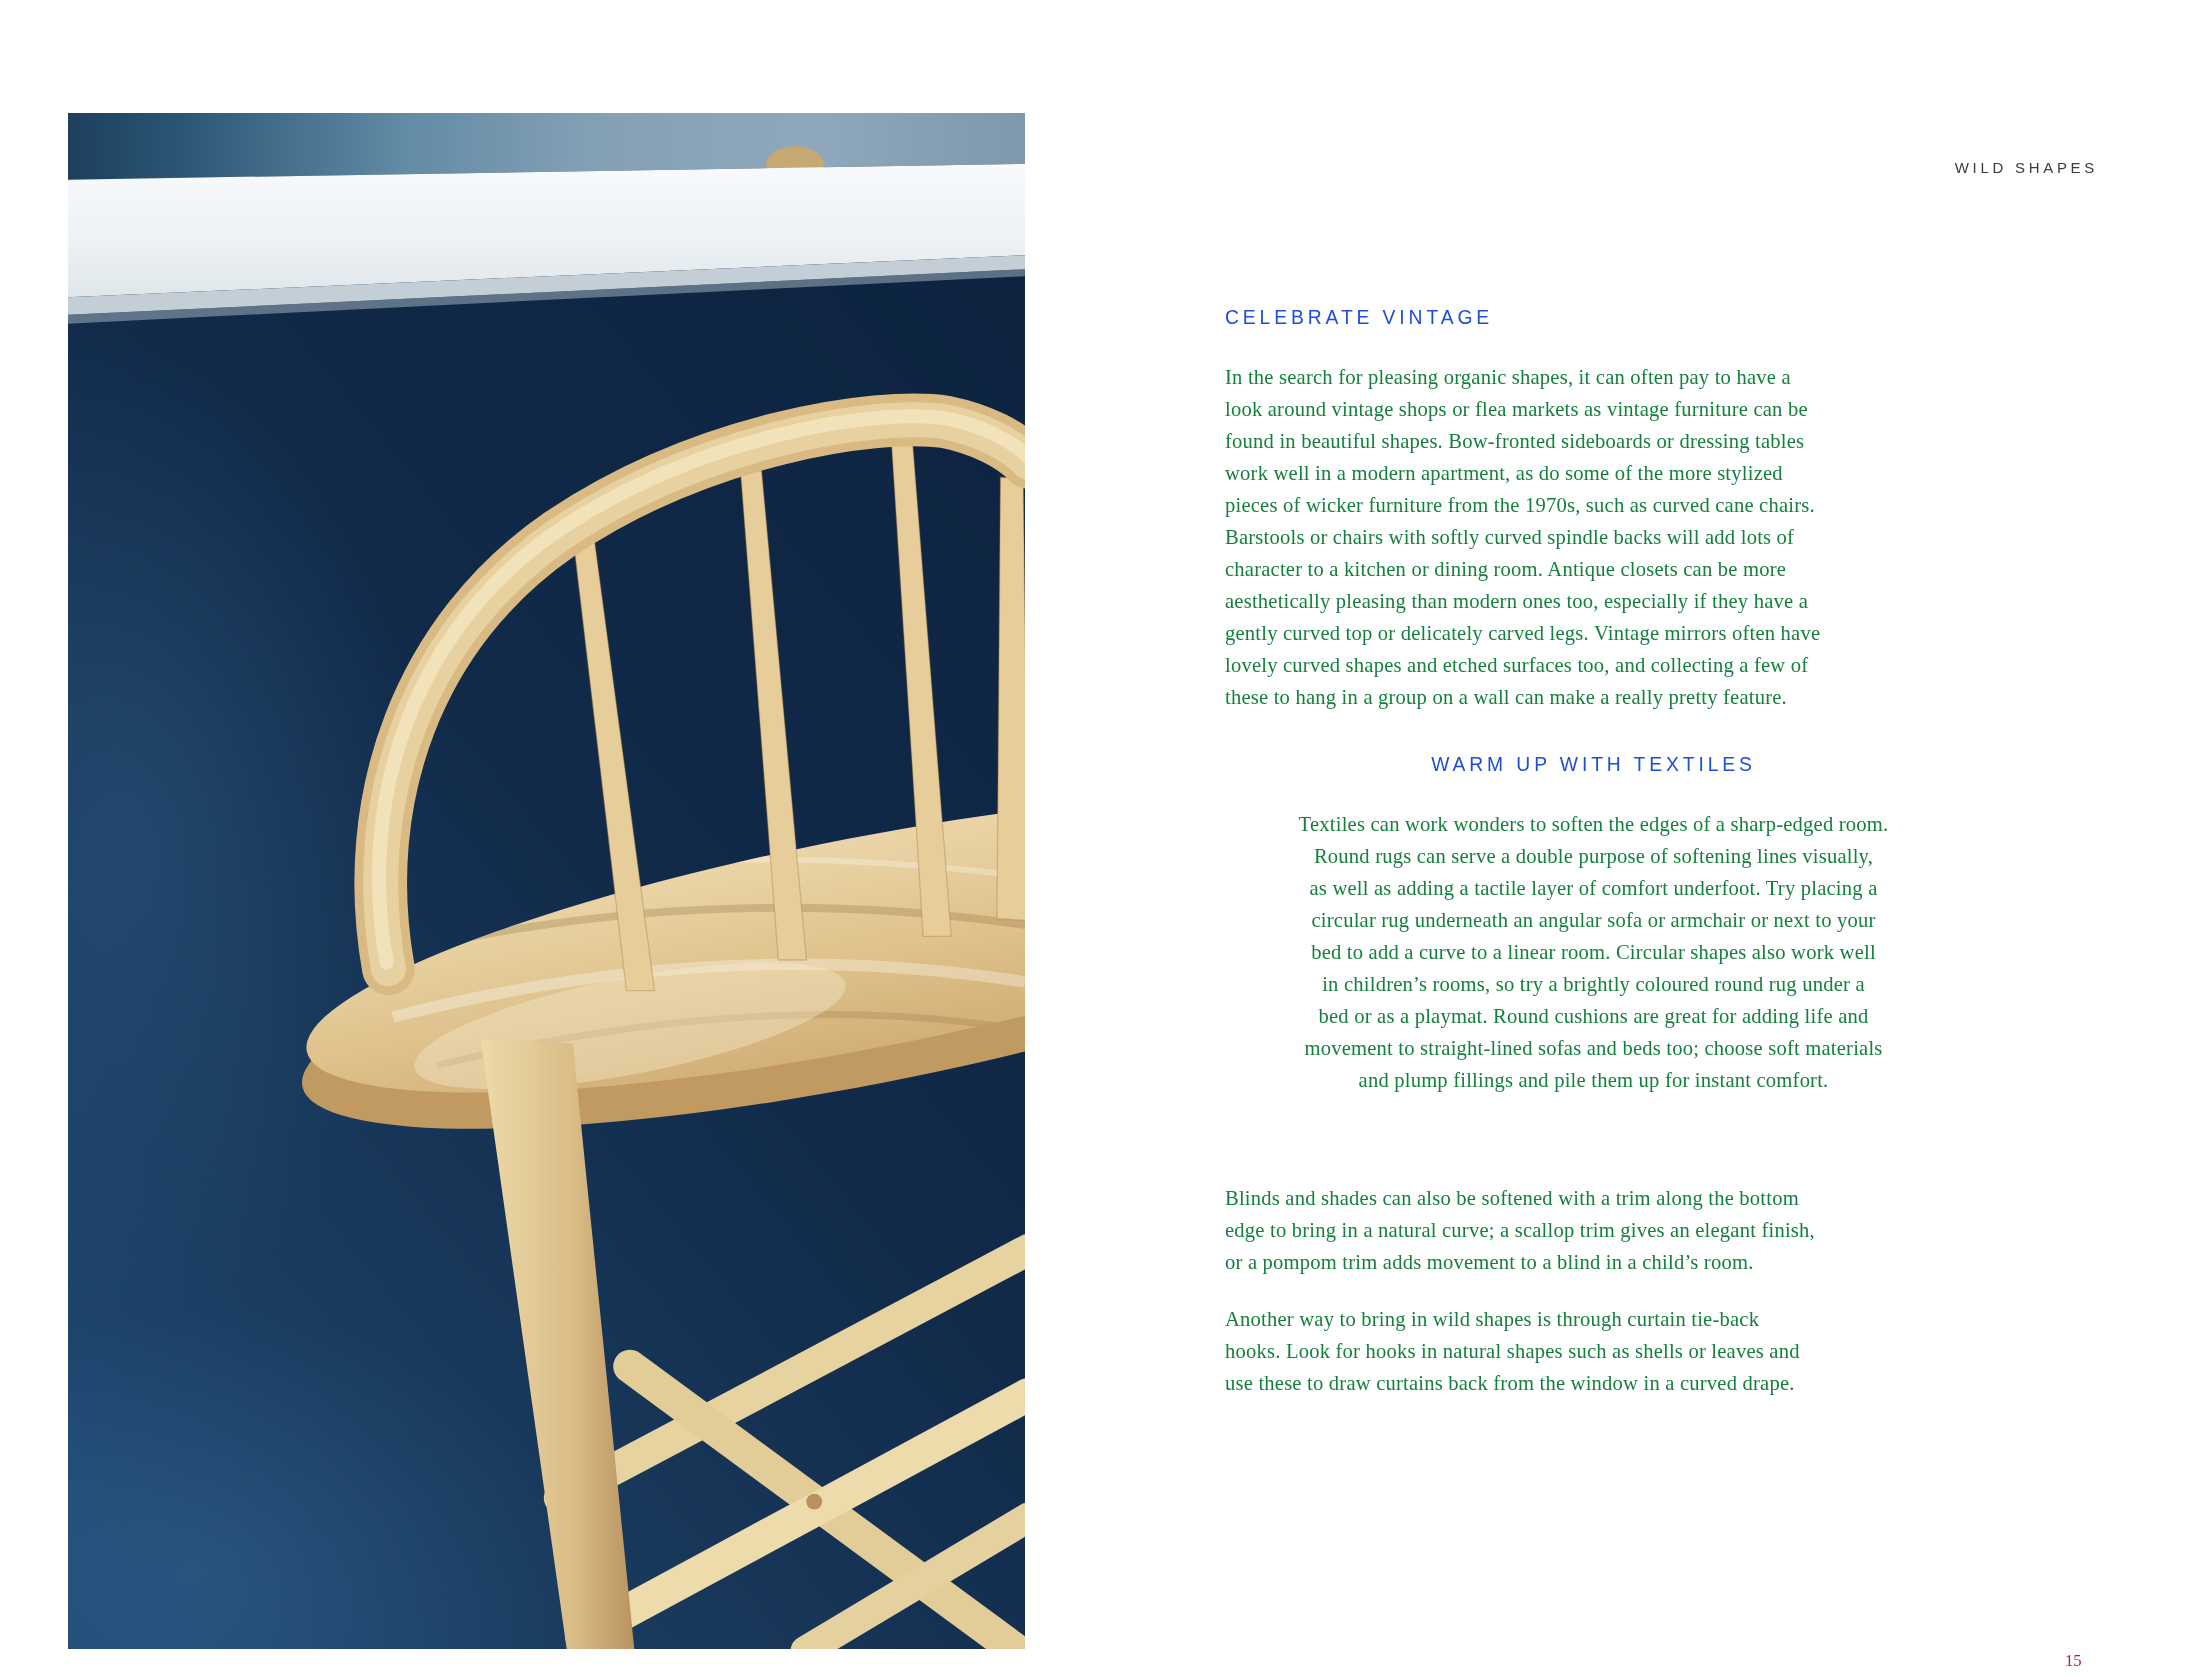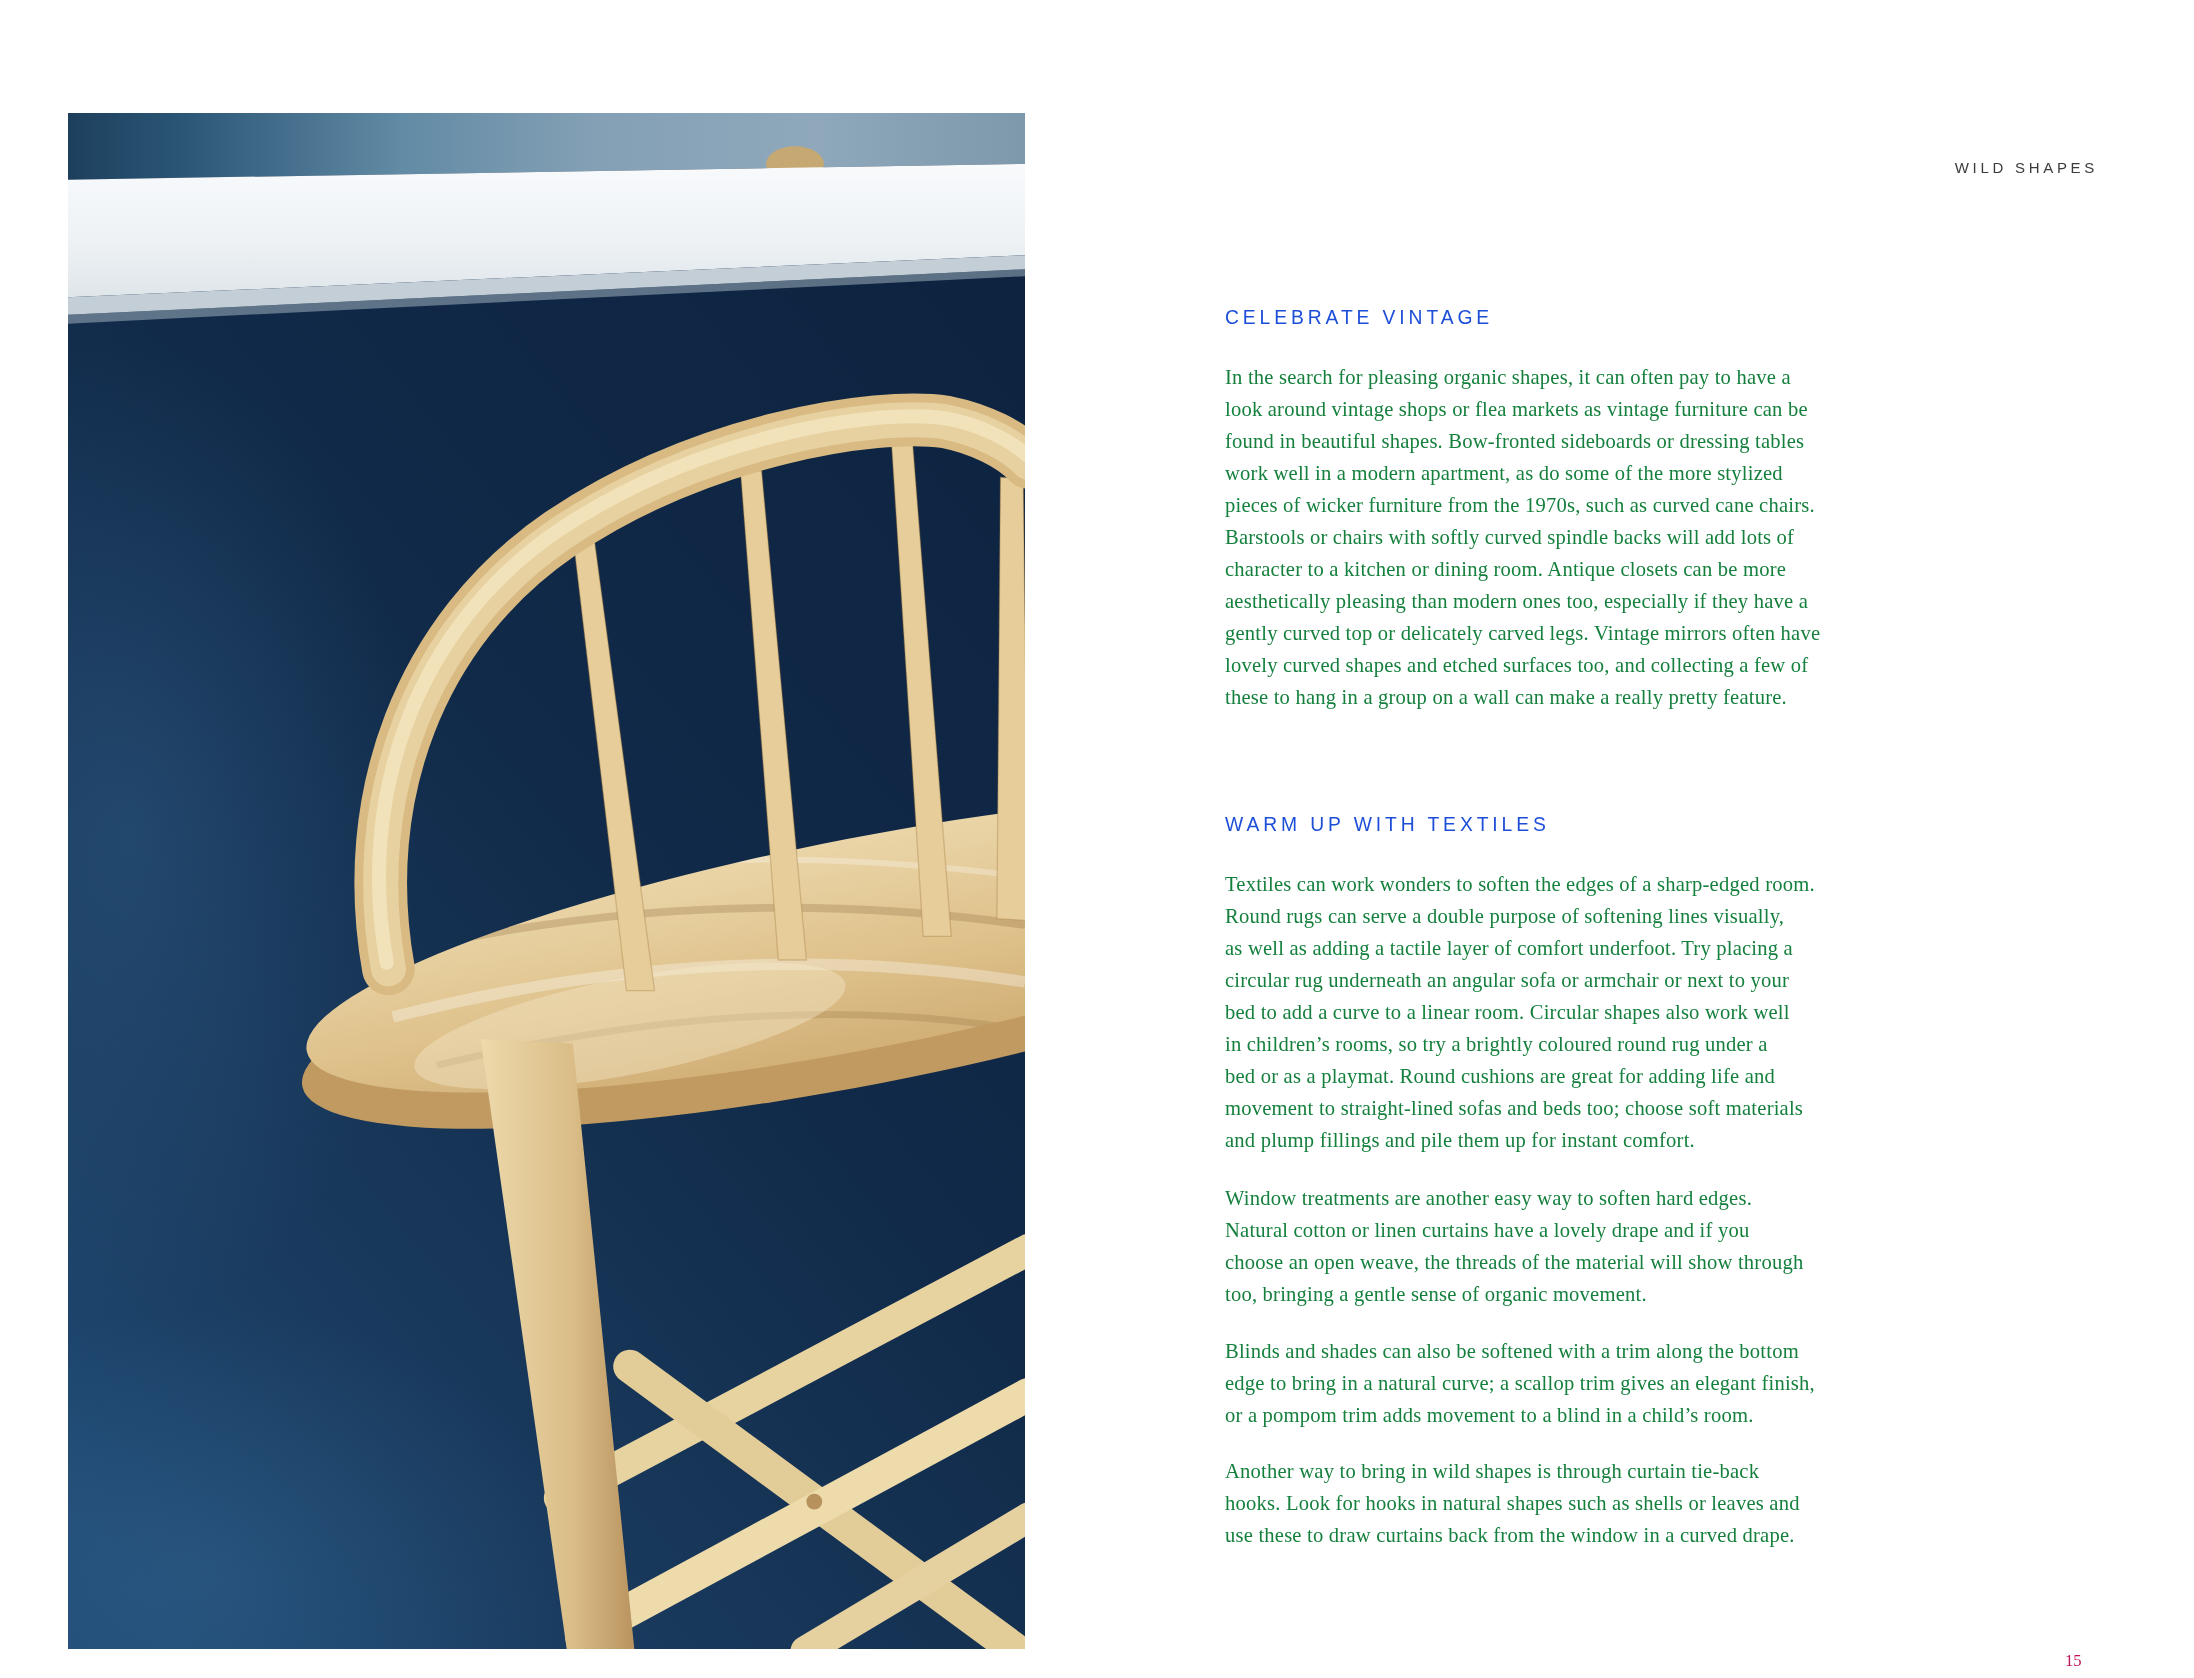--- a/index.html
+++ b/index.html
@@ -9,21 +9,21 @@
   .running-head{position:absolute;top:116px;right:97px;
         font-family:"Liberation Sans", sans-serif;font-size:15px;letter-spacing:3.7px;
         color:#3c3c3c;font-weight:400;}
   .column{position:absolute;left:1225px;top:0;width:737px;}
   .section{position:absolute;left:0;width:737px;}
   .section h2{margin:0 0 32px 0;font-family:"Liberation Sans", sans-serif;
         font-size:19.3px;line-height:23px;font-weight:400;letter-spacing:3.9px;color:#1d4ed8;}
   .section p{margin:0 0 24.6px 0;font-size:20.6px;line-height:32px;color:#15803d;
         letter-spacing:0.2px;white-space:pre-line;}
   .sec-0{top:263px;}
-  .sec-1{top:770px;}
+  .sec-1{top:710px;text-align:center;}
   .sec-2{top:1139px;}
   .page-number{position:absolute;left:2065px;top:1608px;
         font-family:Liberation Serif, serif;font-size:16.7px;color:#be185d;}
 </style>
 </head>
 <body>
 
 <div class="page">
 
   <svg class="photo" viewBox="0 0 1090 1750" xmlns="http://www.w3.org/2000/svg" preserveAspectRatio="none">
@@ -137,24 +137,20 @@
 Round rugs can serve a double purpose of softening lines visually,
 as well as adding a tactile layer of comfort underfoot. Try placing a
 circular rug underneath an angular sofa or armchair or next to your
 bed to add a curve to a linear room. Circular shapes also work well
 in children’s rooms, so try a brightly coloured round rug under a
 bed or as a playmat. Round cushions are great for adding life and
 movement to straight-lined sofas and beds too; choose soft materials
 and plump fillings and pile them up for instant comfort.</p>
     </section>
     <section class="section sec-2">
-      <p>Window treatments are another easy way to soften hard edges.
-Natural cotton or linen curtains have a lovely drape and if you
-choose an open weave, the threads of the material will show through
-too, bringing a gentle sense of organic movement.</p>
       <p>Blinds and shades can also be softened with a trim along the bottom
 edge to bring in a natural curve; a scallop trim gives an elegant finish,
 or a pompom trim adds movement to a blind in a child’s room.</p>
       <p>Another way to bring in wild shapes is through curtain tie-back
 hooks. Look for hooks in natural shapes such as shells or leaves and
 use these to draw curtains back from the window in a curved drape.</p>
     </section>
   </main>
 
   <div class="page-number">15</div>

